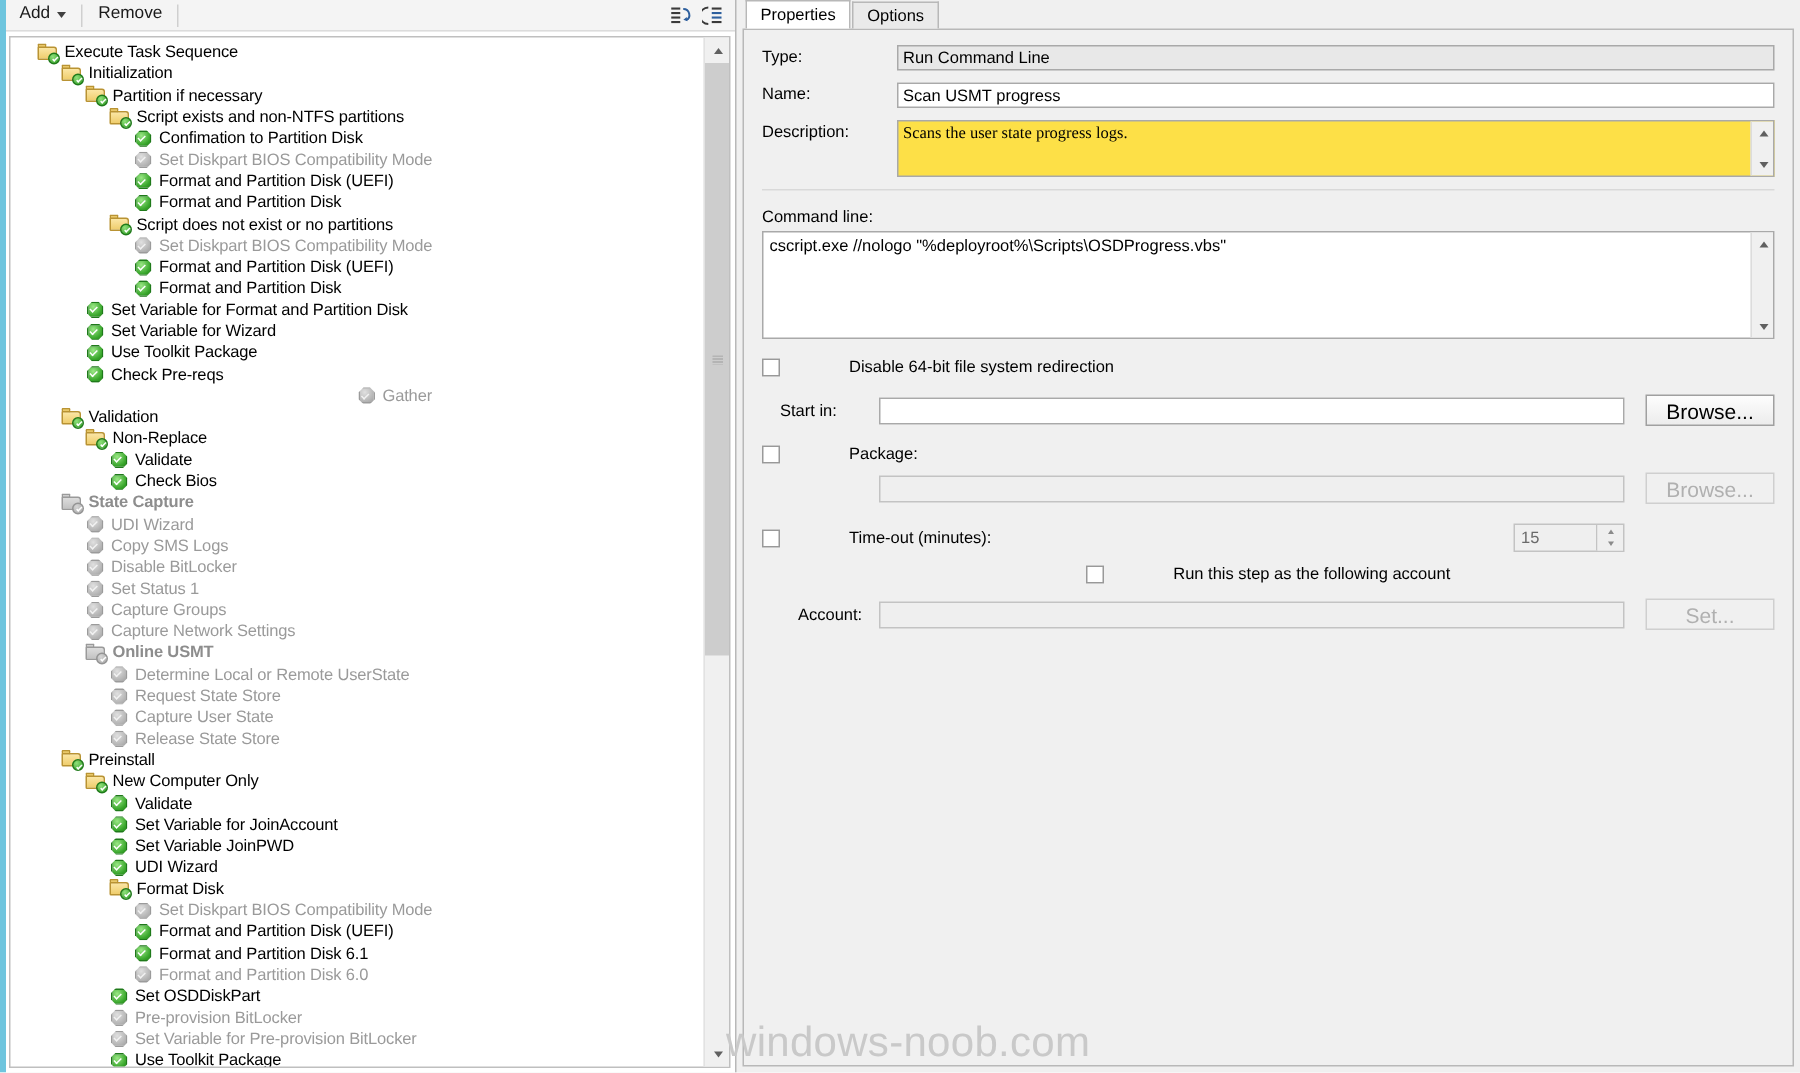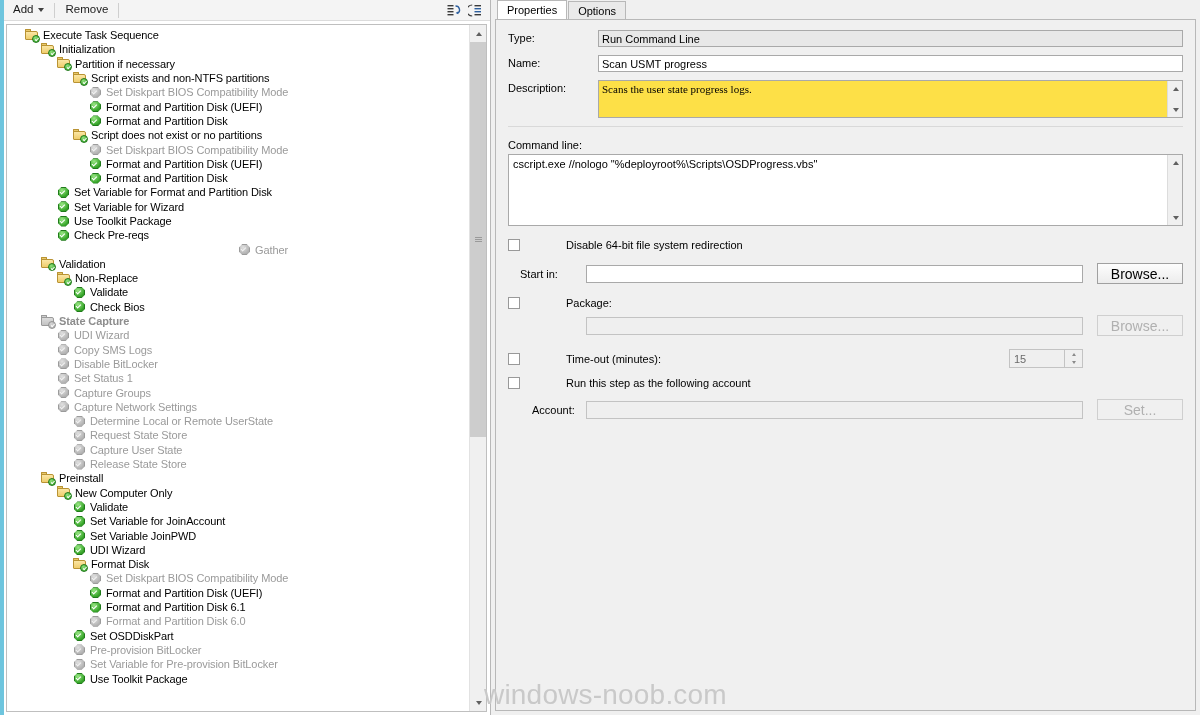--- a/index.html
+++ b/index.html
@@ -625,20 +625,27 @@
               <span class="tnode-label">Partition if necessary</span>
             </div>
             <div class="tnode group enabled" style="padding-left: 66px;">
               <span class="ico ico-folder">
                 <span class="ftab"></span>
                 <span class="fbody"></span>
                 <span class="badge"></span>
               </span>
               <span class="tnode-label">Script exists and non-NTFS partitions</span>
             </div>
+            <div class="tnode enabled" style="padding-left: 82px;">
+              <span class="ico-step">
+                <span class="oct"></span>
+                <span class="chk"></span>
+              </span>
+              <span class="tnode-label">Confimation to Partition Disk</span>
+            </div>
             <div class="tnode disabled" style="padding-left: 82px;">
               <span class="ico-step gray">
                 <span class="oct"></span>
                 <span class="chk"></span>
               </span>
               <span class="tnode-label">Set Diskpart BIOS Compatibility Mode</span>
             </div>
             <div class="tnode enabled" style="padding-left: 82px;">
               <span class="ico-step">
                 <span class="oct"></span>
@@ -789,20 +796,28 @@
                 <span class="chk"></span>
               </span>
               <span class="tnode-label">Capture Groups</span>
             </div>
             <div class="tnode disabled" style="padding-left: 50px;">
               <span class="ico-step gray">
                 <span class="oct"></span>
                 <span class="chk"></span>
               </span>
               <span class="tnode-label">Capture Network Settings</span>
+            </div>
+            <div class="tnode group disabled" style="padding-left: 50px;">
+              <span class="ico ico-folder gray">
+                <span class="ftab"></span>
+                <span class="fbody"></span>
+                <span class="badge gray"></span>
+              </span>
+              <span class="tnode-label">Online USMT</span>
             </div>
             <div class="tnode disabled" style="padding-left: 66px;">
               <span class="ico-step gray">
                 <span class="oct"></span>
                 <span class="chk"></span>
               </span>
               <span class="tnode-label">Determine Local or Remote UserState</span>
             </div>
             <div class="tnode disabled" style="padding-left: 66px;">
               <span class="ico-step gray">
@@ -1037,21 +1052,21 @@
               <span class="spin-chev up"></span>
             </div>
             <div class="spin-b">
               <span class="spin-chev down"></span>
             </div>
           </div>
         </div>
         <div style="width:100px;flex:0 0 100px;"></div>
       </div>
 
-      <div class="checkrow" style="margin-top:9px;">
+      <div class="checkrow" style="margin-top:9px;justify-content:center;">
         <span class="cbox"></span>
         <span class="cb-label">Run this step as the following account</span>
       </div>
 
       <div class="row2" style="margin-top:10px;">
         <div class="lbl-indent" style="padding-left:24px;">Account:</div>
         <input class="wide-input dim" disabled="" value="" style="">
         <button class="btn disabled">Set...</button>
       </div>
 

